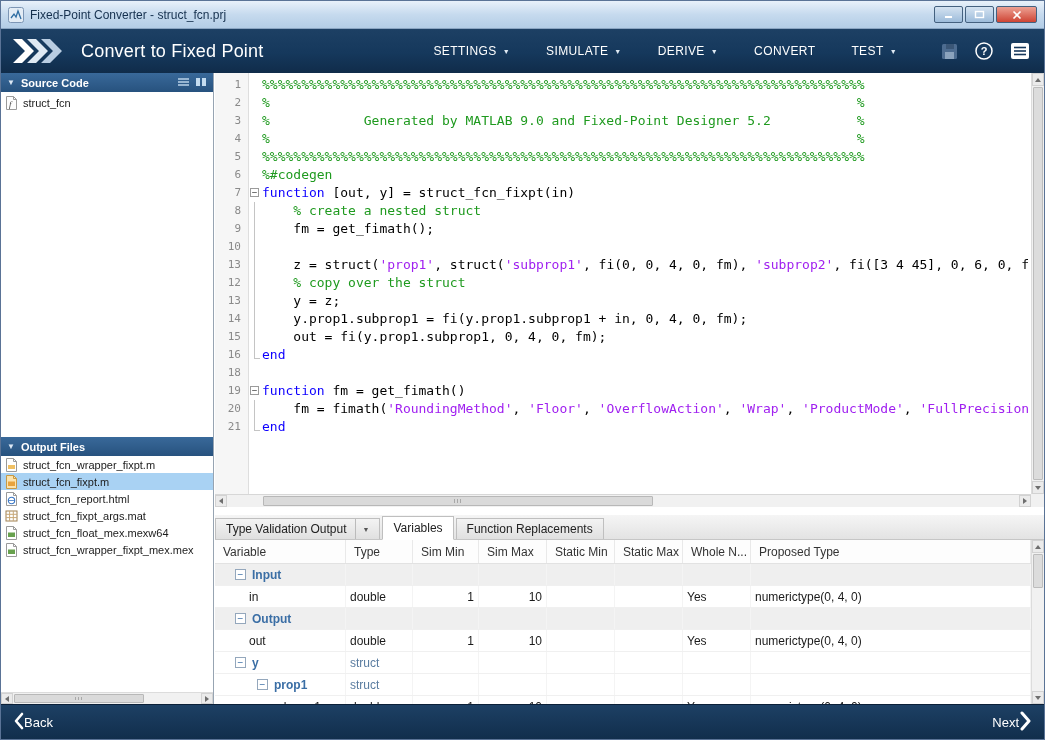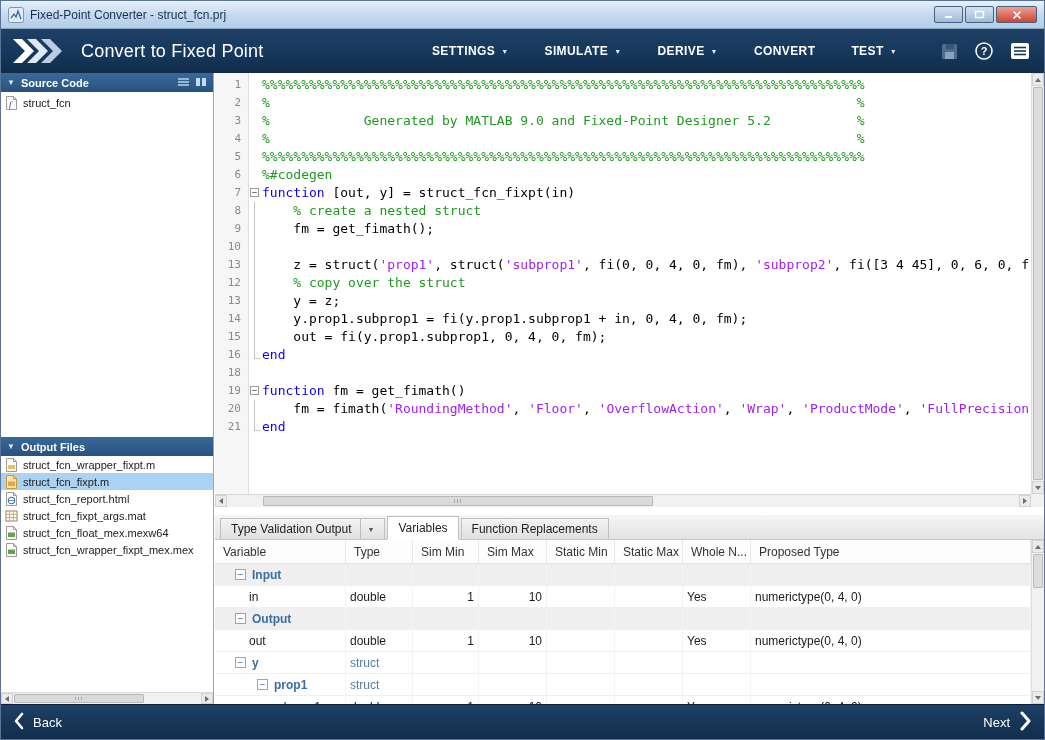--- a/index.html
+++ b/index.html
@@ -12,21 +12,21 @@
   .app-icon{width:16px;height:16px;margin-right:6px;flex:none}
   .titlebar .title{font-size:12px;color:#15304e}
   .win-btns{position:absolute;top:5px;right:7px;display:flex;gap:2px}
   .win-btn{width:29px;height:17px;border:1px solid #44617f;border-radius:2px;display:flex;align-items:center;justify-content:center;background:linear-gradient(#d4e2f1,#9dbcda);cursor:pointer}
   .win-btn.close{width:41px;background:linear-gradient(#eda193,#ce4434)}
 
   
   .toolbar{position:absolute;top:28px;left:0;right:0;height:44px;background:linear-gradient(#1d4064,#15385c 55%,#102c4a);display:flex;align-items:center;color:#fff;padding-left:12px}
   .logo{display:flex;align-items:center;margin-right:16px}
   .toolbar-title{font-size:18px;font-weight:400;letter-spacing:.2px;white-space:nowrap}
-  .menus{display:flex;margin-left:auto;gap:36px;font-size:12px;font-weight:bold;letter-spacing:.4px;align-items:center}
+  .menus{display:flex;margin-left:auto;gap:36px;font-size:12px;font-weight:normal;letter-spacing:.4px;align-items:center}
   .menu-item{display:flex;align-items:center;gap:6px;cursor:pointer;white-space:nowrap}
   .dd{font-size:7px;color:#dfe9f3}
   .tool-icons{display:flex;align-items:center;gap:16px;margin-left:44px;margin-right:14px}
   .ticon{display:flex;align-items:center;cursor:pointer}
 
   
   .sidebar{position:absolute;top:72px;left:0;width:213px;bottom:35px;background:#fff;border-right:1px solid #97a4b2;display:flex;flex-direction:column;overflow:hidden}
   .panel-header{height:19px;flex:none;background:linear-gradient(#39699a,#27527e);color:#fff;font-size:11px;font-weight:bold;display:flex;align-items:center;padding:0 6px;gap:6px}
   .tri{font-size:8px;line-height:1;color:#dce8f4}
   .header-icons{margin-left:auto;display:flex;gap:5px;align-items:center}
@@ -67,21 +67,21 @@
   .code{flex:1;white-space:pre;overflow:hidden;color:#000}
   .tk-k{color:#0e00ff}
   .tk-c{color:#1f9a1f}
   .tk-s{color:#a020f0}
   .tk-p{color:#000}
   .hscroll-row{height:13px;flex:none;display:flex}
   .hscroll-row .hscroll{flex:1;height:13px}
 
   
   .bottom{flex:1;display:flex;flex-direction:column;overflow:hidden;padding-top:8px;background:#fff}
-  .tabs{height:25px;flex:none;background:linear-gradient(#f5f5f5,#e3e3e3);border-bottom:1px solid #c6c6c6;display:flex;align-items:flex-end;padding-left:5px}
+  .tabs{height:25px;flex:none;background:linear-gradient(#f5f5f5,#e3e3e3);border-bottom:1px solid #c6c6c6;display:flex;align-items:flex-end;}
   .tab{height:21px;display:flex;align-items:center;padding:0 10px;font-size:12px;color:#222;border:1px solid #bfbfbf;border-bottom:none;background:linear-gradient(#f3f3f3,#e0e0e0);margin-right:2px;cursor:pointer;white-space:nowrap}
   .tab.active{height:24px;background:#fff;margin-bottom:-1px;border-bottom:1px solid #fff;z-index:2}
   .dd2{margin-left:8px;font-size:7px;color:#555;border-left:1px solid #bbb;padding-left:7px;align-self:stretch;display:flex;align-items:center}
   .table{flex:1;display:flex;overflow:hidden}
   .table-main{flex:1;overflow:hidden;display:flex;flex-direction:column}
   .thead,.trow{display:grid;grid-template-columns:131px 67px 66px 68px 68px 68px 68px 1fr;align-items:stretch}
   .thead{height:24px;flex:none;background:#fdfdfd;border-bottom:1px solid #e2e2e2;font-size:12px;color:#333}
   .th{padding:0 8px;border-right:1px solid #e9e9e9;display:flex;align-items:center;white-space:nowrap;overflow:hidden;cursor:pointer}
   .trow{height:22px;flex:none;font-size:12px;background:#fff;border-bottom:1px solid #f0f0f0;cursor:default}
   .trow.shade{background:#efefef}
@@ -90,21 +90,21 @@
   .glabel{display:flex;align-items:center;gap:6px;color:#3a6ea5;font-weight:bold;white-space:nowrap;overflow:hidden;border-right:1px solid #f4f4f4}
   .glabel.lvl0{padding-left:20px}
   .glabel.lvl1{padding-left:42px}
   .tcell.first.lvl1{padding-left:34px}
   .tcell.first.lvl2{padding-left:56px}
   .type-cell{color:#5a7ca0}
   .tgl{width:11px;height:11px;flex:none;border:1px solid #94a7bc;background:#fff;color:#3a6ea5;font-size:10px;line-height:9px;text-align:center;font-weight:normal;cursor:pointer}
 
   
   .footer{position:absolute;left:0;right:0;bottom:0;height:35px;background:linear-gradient(#1d4064,#112e4c);display:flex;align-items:center;color:#fff;padding:0 12px;border-top:1px solid #0b2038}
-  .back,.next{display:flex;align-items:center;gap:9px;font-size:13px;cursor:pointer}
+  .back,.next{display:flex;align-items:center;font-size:13px;cursor:pointer}
   .next{margin-left:auto}
 </style>
 </head>
 <body>
 
 <div class="window">
 
   <div class="titlebar">
     <span class="app-icon"><svg width="16" height="16">
           <rect x="0.5" y="0.5" width="15" height="15" rx="2" fill="#e3ecf5" stroke="#7d96b5"></rect>

